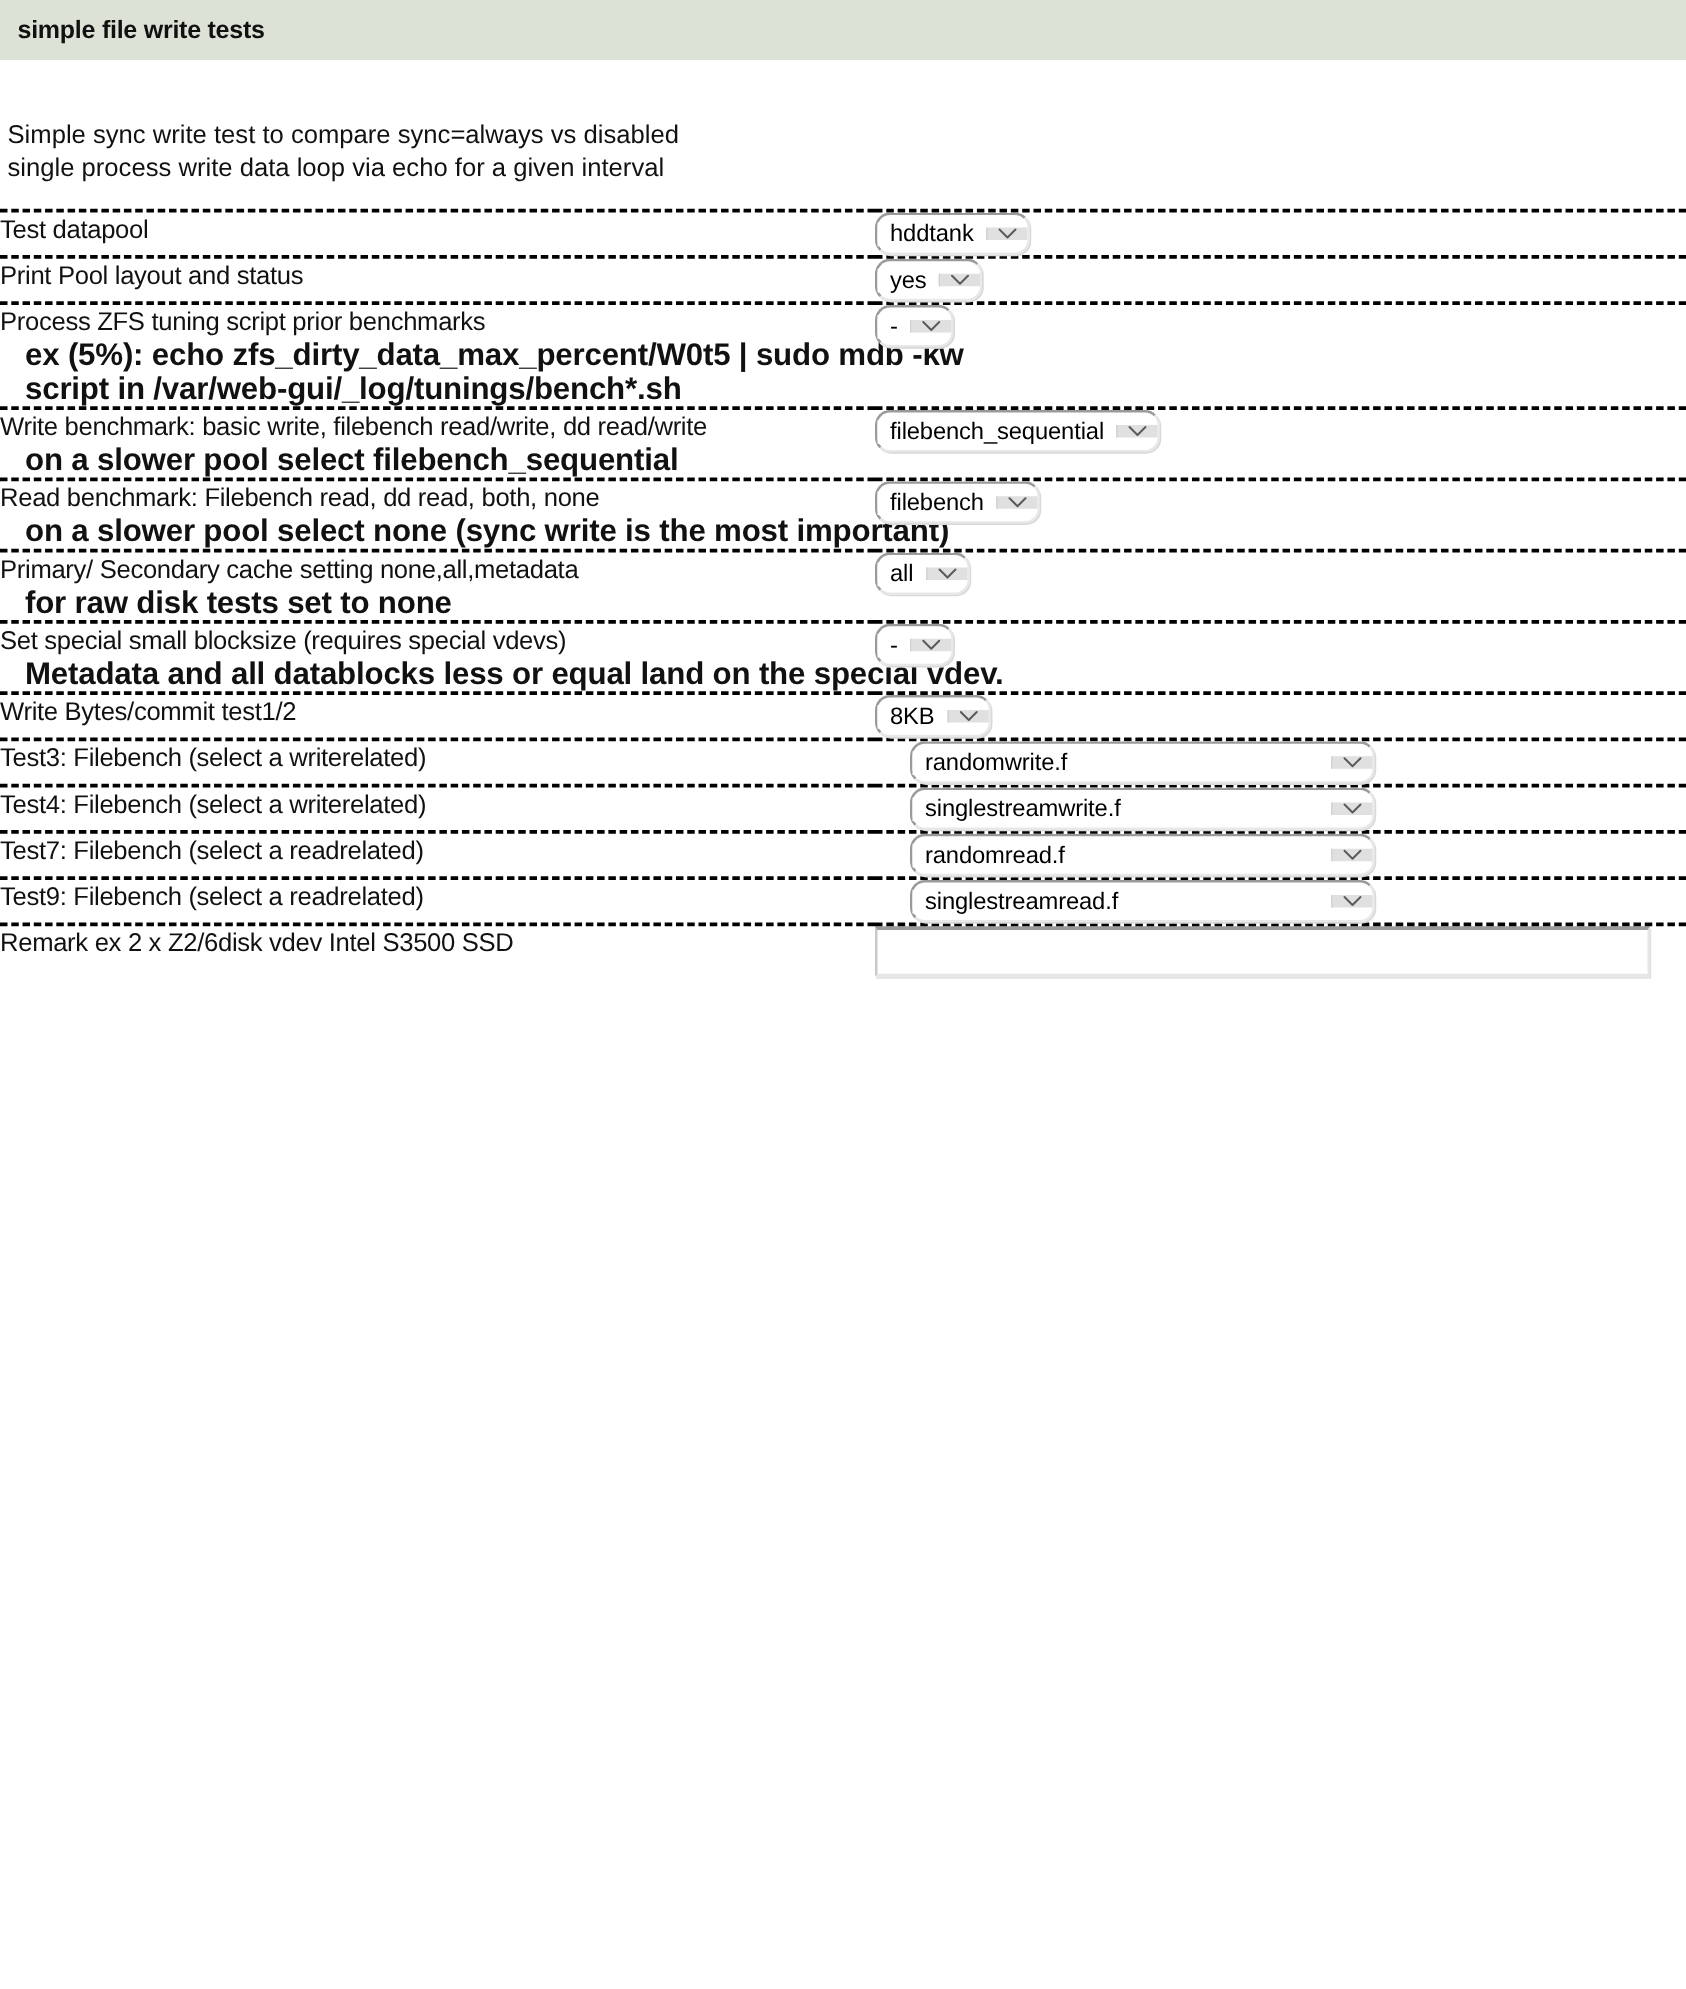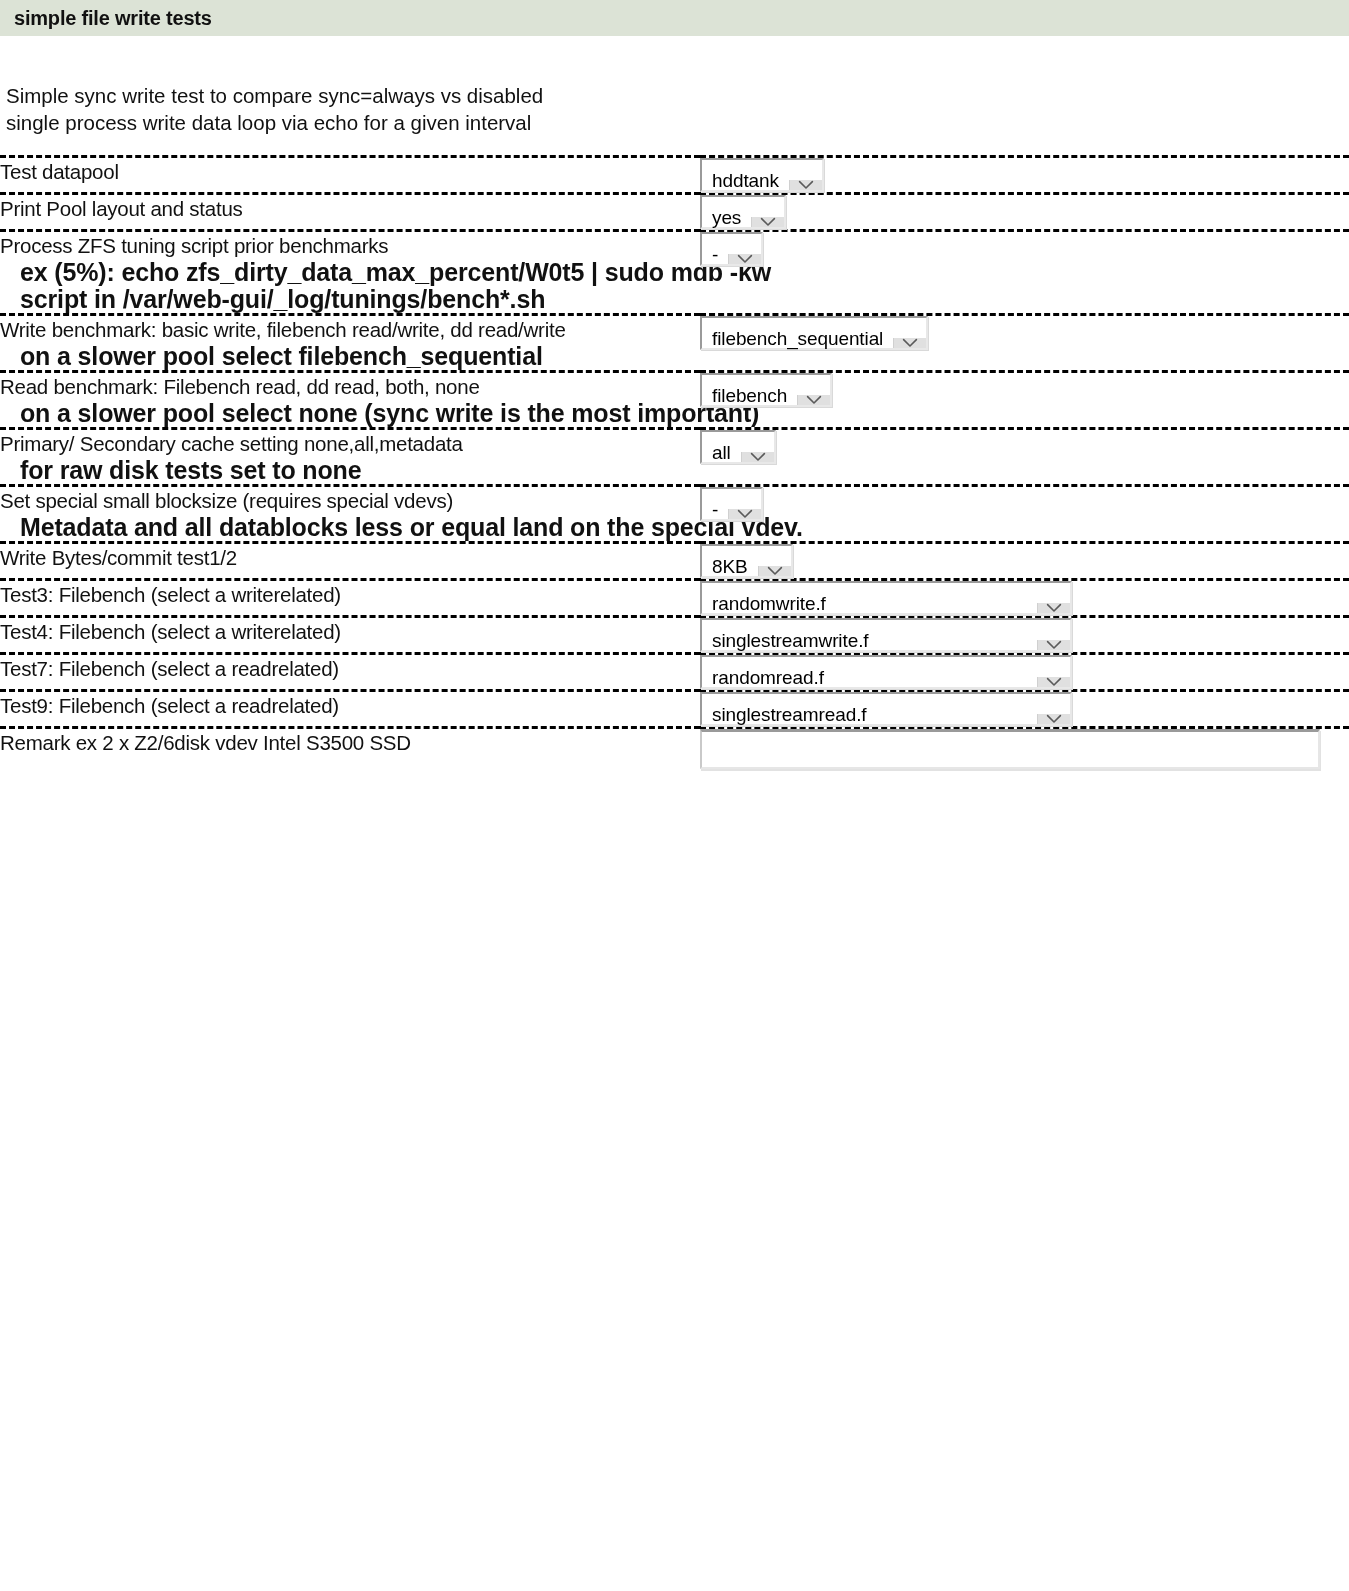--- a/index.html
+++ b/index.html
@@ -11,21 +11,21 @@
     width: 1349px;
     height: 1591px;
     font-family: "Liberation Sans", sans-serif;
     color: #000000;
     overflow: hidden;
   }
 
   
   #header-bar {
     background: #dce3d6;
-    height: 36px;
+    height: 48px;
     display: flex;
     align-items: center;
     padding: 0 0 0 14px;
     box-sizing: border-box;
   }
   #header-title {
     font-size: 20px;
     font-weight: bold;
     letter-spacing: -0.2px;
     color: #111111;
@@ -82,30 +82,31 @@
     line-height: 27px;
     letter-spacing: -0.15px;
     color: #111111;
     white-space: pre;
     padding-left: 20px;
   }
 
   
   .select-box {
     display: inline-flex;
-    align-items: flex-end;
+    align-items: center;
     background: #ffffff;
     border-top: 2px solid #9a9a9a;
     border-left: 2px solid #9a9a9a;
     border-right: 2px solid #e8e8e8;
     border-bottom: 2px solid #e8e8e8;
     box-shadow: 1px 1px 0 0 #d9d9d9;
     height: 34px;
     box-sizing: border-box;
     cursor: default;
+    border-radius: 12px;
   }
   .select-value {
     display: flex;
     align-items: center;
     padding: 0 10px 0 10px;
     font-size: 19px;
     line-height: 1;
     color: #000000;
     background: #ffffff;
     white-space: nowrap;
@@ -118,21 +119,21 @@
     background: #e0e0e0;
     border-left: 1px solid #d0d0d0;
     display: flex;
     align-items: center;
     justify-content: center;
   }
   .select-arrow svg { display: block; }
 
   
   .sel-w-auto  { }
-  .sel-w-wide  { width: 372px; }
+  .sel-w-wide  { width: 372px; margin-left: 28px; }
 
   
   .text-input {
     display: block;
     width: 620px;
     height: 40px;
     background: #ffffff;
     border-top: 3px solid #9a9a9a;
     border-left: 2px solid #c9c9c9;
     border-right: 2px solid #e6e6e6;

